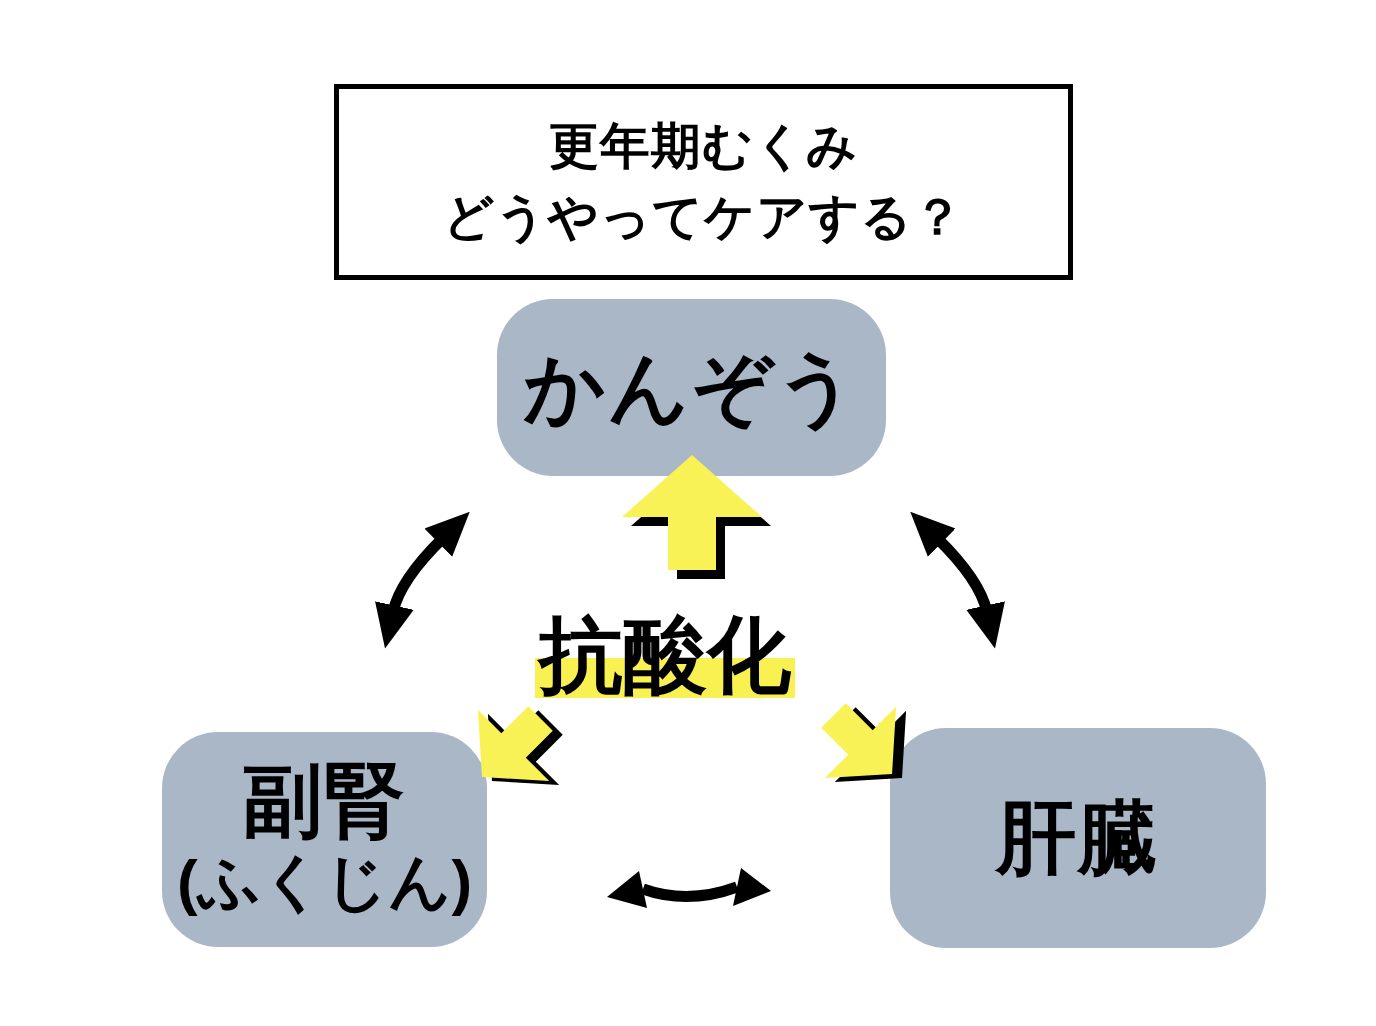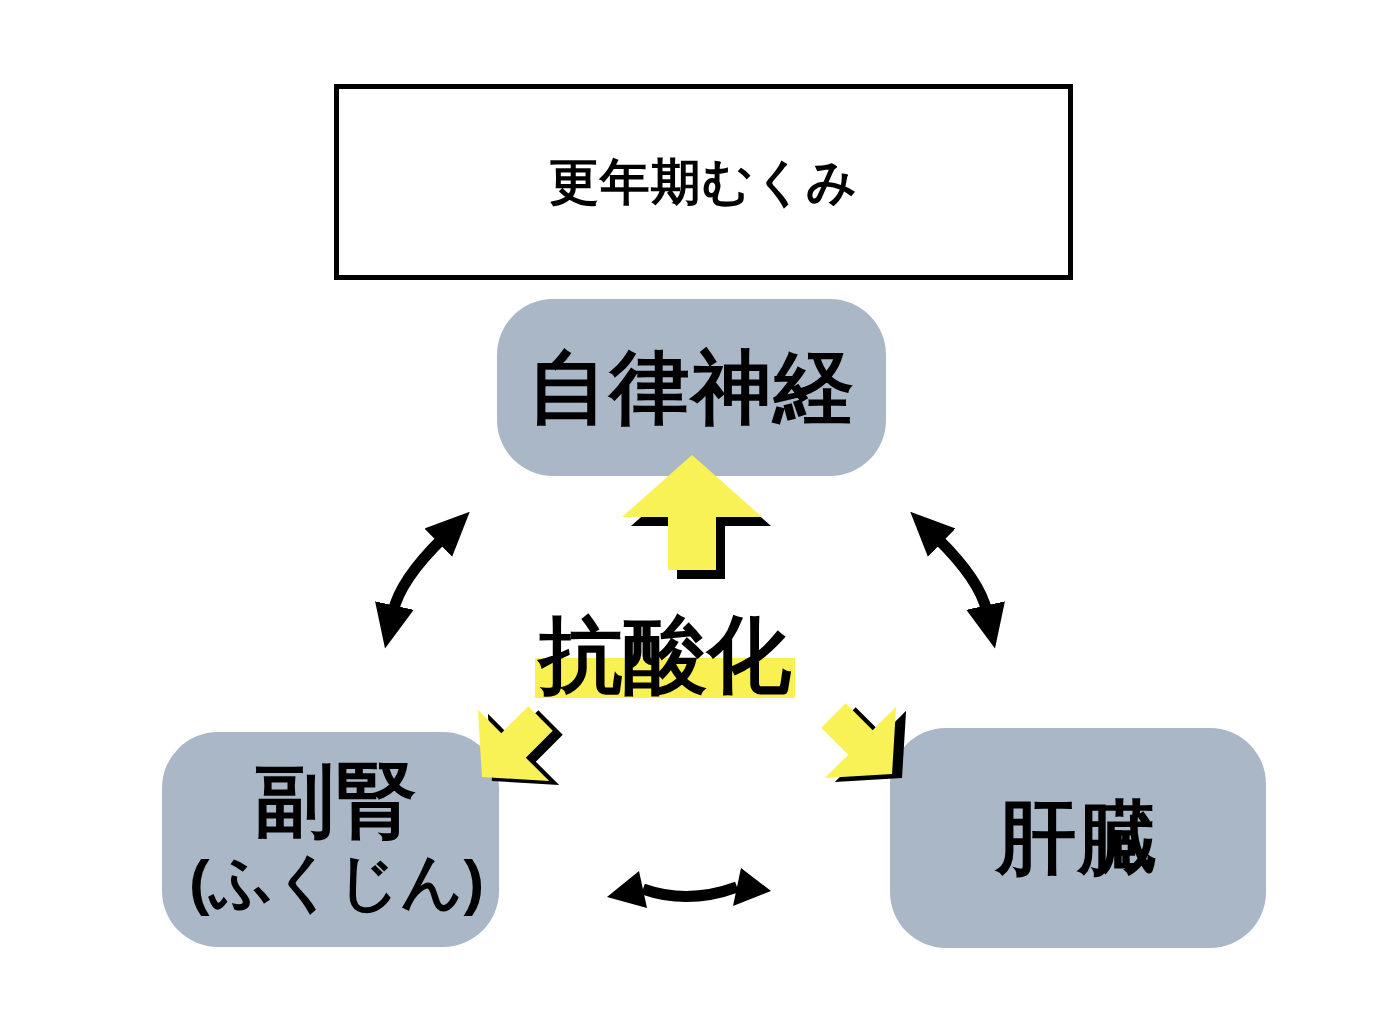--- a/index.html
+++ b/index.html
@@ -16,21 +16,21 @@
     margin-top:28px;
   }
   .title-line{font-size:50px;font-weight:900;line-height:1.42;letter-spacing:1px;white-space:nowrap;}
   
   .node{
     position:absolute;background:#a9b7c7;border-radius:56px;
     display:flex;flex-direction:column;align-items:center;justify-content:center;
     z-index:1;text-align:center;
   }
   .node-top{left:497px;top:299px;width:389px;height:177px;}
-  .node-left{left:162px;top:732px;width:325px;height:215px;padding-left:12px;}
+  .node-left{left:162px;top:732px;width:325px;height:215px;}
   .node-right{left:890px;top:728px;width:376px;height:220px;}
   .node-label{font-size:80px;font-weight:900;letter-spacing:2px;line-height:1.05;white-space:nowrap;}
   .node-reading{font-size:62px;font-weight:700;line-height:1.25;white-space:nowrap;}
   
   .center-label{position:absolute;left:539px;top:608px;width:320px;text-align:left;z-index:2;}
   .center-label .hl{
     position:relative;display:inline-block;font-size:84px;font-weight:900;line-height:1.12;white-space:nowrap;
   }
   .center-label .hl::before{
     content:"";position:absolute;left:-4px;right:-4px;bottom:4px;height:40px;
@@ -40,24 +40,25 @@
   .arrows{position:absolute;left:0;top:0;z-index:3;pointer-events:none;}
   .curve{fill:none;stroke:#000;stroke-width:11;}
 </style>
 </head>
 <body>
 
 <div class="canvas">
 
   <div class="title-box">
     <div class="title-line">更年期むくみ</div>
+    <div class="title-line">どうやってケアする？</div>
   </div>
 
   <div class="node node-top">
-    <div class="node-label">自律神経</div>
+    <div class="node-label">かんぞう</div>
   </div>
 
   <div class="node node-left">
     <div class="node-label">副腎</div>
     <div class="node-reading">(ふくじん)</div>
   </div>
 
   <div class="node node-right">
     <div class="node-label">肝臓</div>
   </div>

